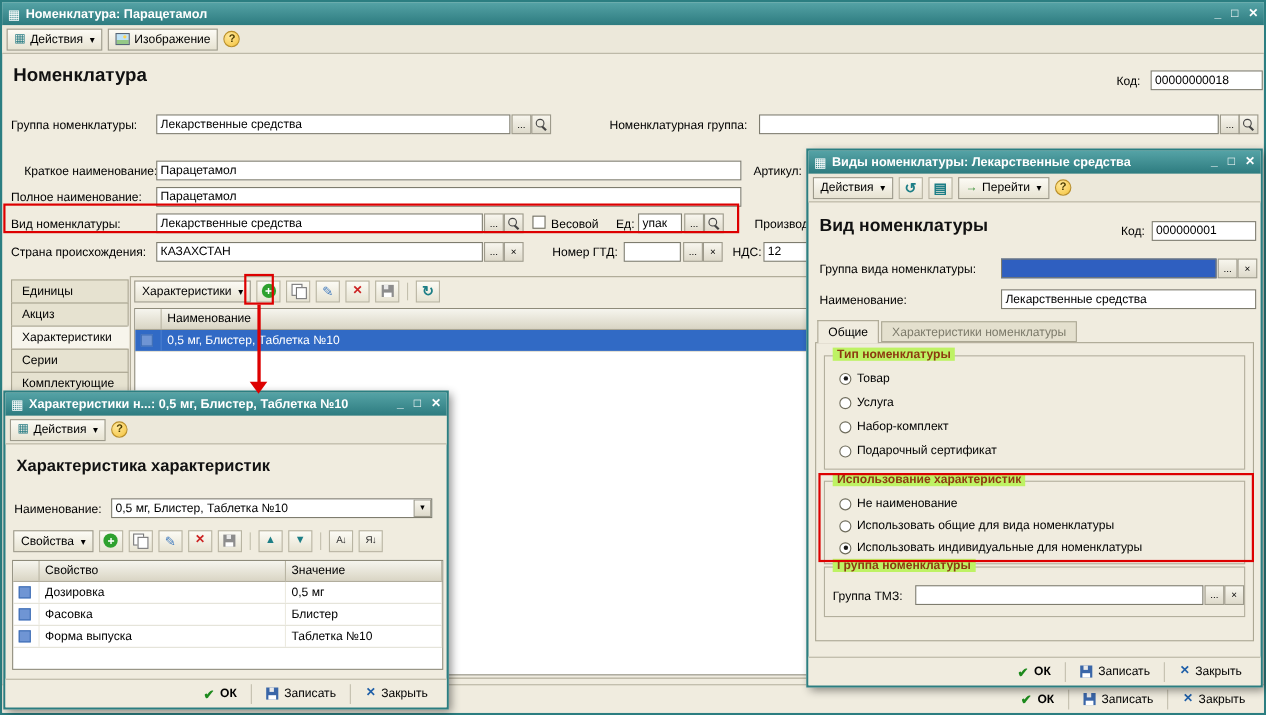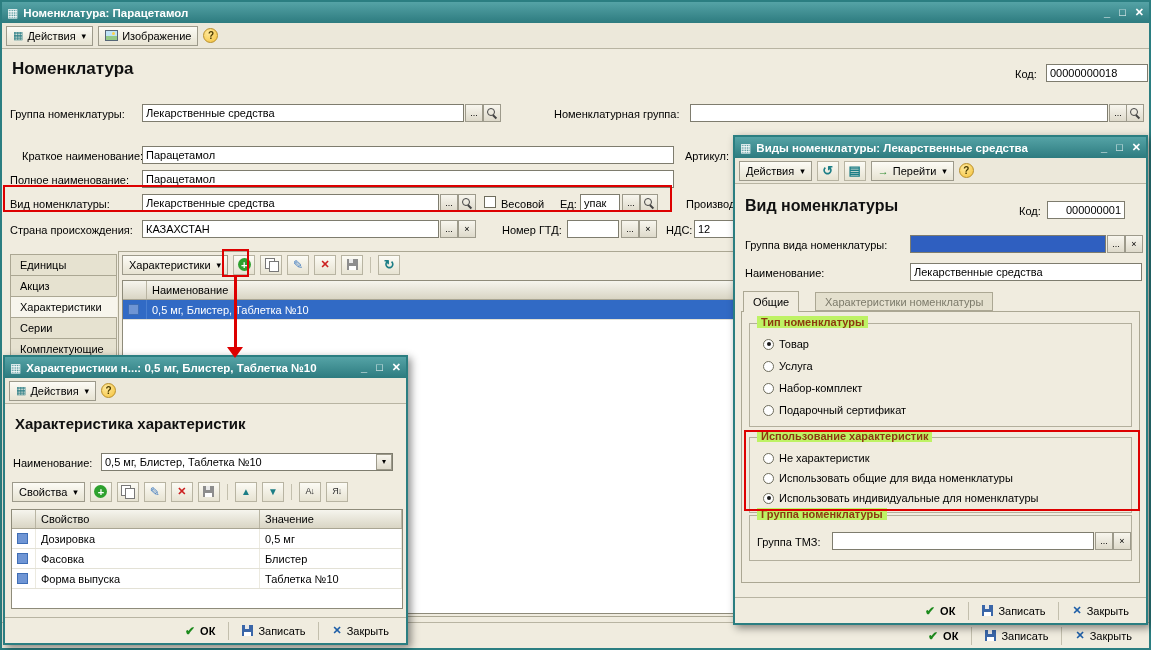--- a/index.html
+++ b/index.html
@@ -366,35 +366,35 @@
       <span class="tb-btn">
         <span style="color:#2e8b2e;font-weight:bold;">→</span>
         <span>Перейти</span>
         <span class="dd">▾</span>
       </span>
       <span class="help-btn">?</span>
     </div>
 
     <div class="a page-title" style="left:10px;top:60px;font-size:16px;">Вид номенклатуры</div>
     <span class="a lbl" style="left:284px;top:68px;">Код:</span>
-    <div class="a input" style="left:312px;top:64px;width:78px;text-align:right;">000000001</div>
+    <div class="a input" style="left:312px;top:64px;width:95px;">000000001</div>
 
     <span class="a lbl" style="left:10px;top:102px;">Группа вида номенклатуры:</span>
     <div class="a input focused" style="left:175px;top:98px;width:196px;"></div>
     <span class="a btn-sq" style="left:372px;top:98px;">...</span>
     <span class="a btn-sq" style="left:390px;top:98px;">×</span>
 
     <span class="a lbl" style="left:10px;top:130px;">Наименование:</span>
     <div class="a input" style="left:175px;top:126px;width:232px;">Лекарственные средства</div>
 
     <div class="a panel" style="left:6px;top:174px;width:399px;height:272px;"></div>
     <div class="a tab active" style="left:8px;top:154px;height:21px;">
         <span>Общие</span>
       </div>
-    <div class="a tab inactive" style="left:80px;top:155px;height:19px;">
+    <div class="a tab inactive" style="left:66px;top:155px;height:19px;">
         <span>Характеристики номенклатуры</span>
       </div>
 
     <div class="grp" style="left:14px;top:186px;width:383px;height:104px;">
       <span class="grp-legend">Тип номенклатуры</span>
     </div>
     <div class="a radio-item" style="left:28px;top:201px;">
       <span class="radio sel"></span>
       <span>Товар</span>
     </div>
@@ -409,21 +409,21 @@
     <div class="a radio-item" style="left:28px;top:267px;">
       <span class="radio"></span>
       <span>Подарочный сертификат</span>
     </div>
 
     <div class="grp" style="left:14px;top:300px;width:383px;height:76px;">
       <span class="grp-legend">Использование характеристик</span>
     </div>
     <div class="a radio-item" style="left:28px;top:315px;">
       <span class="radio"></span>
-      <span>Не характеристик</span>
+      <span>Не наименование</span>
     </div>
     <div class="a radio-item" style="left:28px;top:335px;">
       <span class="radio"></span>
       <span>Использовать общие для вида номенклатуры</span>
     </div>
     <div class="a radio-item" style="left:28px;top:355px;">
       <span class="radio sel"></span>
       <span>Использовать индивидуальные для номенклатуры</span>
     </div>
 

